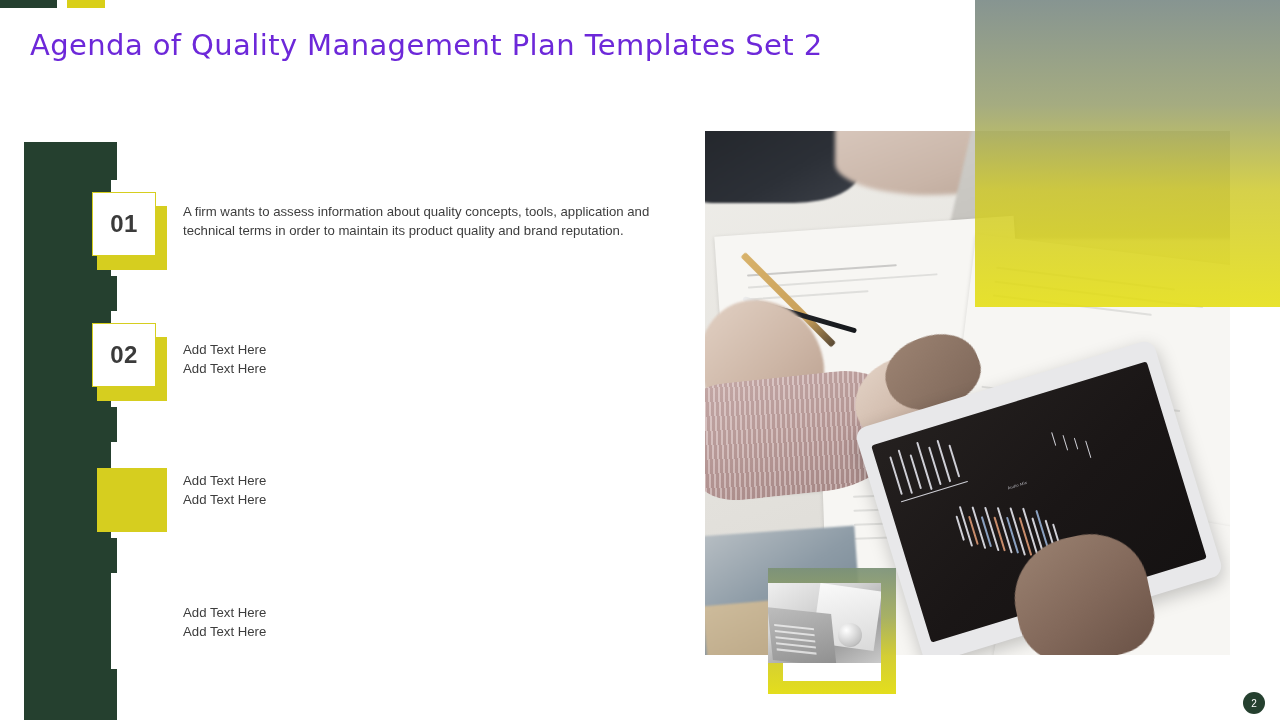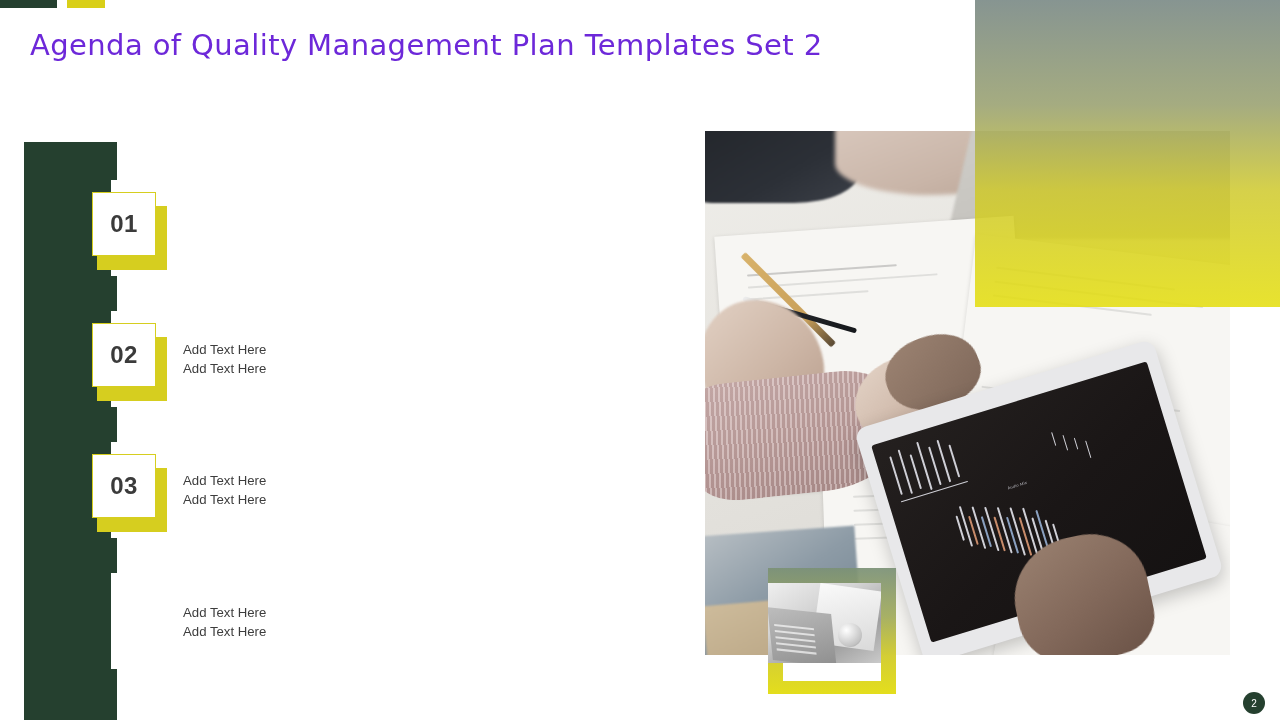--- a/index.html
+++ b/index.html
@@ -413,41 +413,39 @@
   <div class="notch" style="top:431px"></div>
 </div>
 
 <div class="agenda-row" style="top:192px">
   <div class="num-wrap">
     <div class="num-shadow"></div>
     <div class="num-box">
       <span class="num-text">01</span>
     </div>
   </div>
+  <div class="row-text">A firm wants to assess information about quality concepts, tools, application and technical terms in order to maintain its product quality and brand reputation.</div>
 </div>
 
 <div class="agenda-row" style="top:323px">
   <div class="num-wrap">
     <div class="num-shadow"></div>
     <div class="num-box">
       <span class="num-text">02</span>
     </div>
   </div>
   <div class="row-text short">
     <div>Add Text Here</div>
     <div>Add Text Here</div>
   </div>
 </div>
 
 <div class="agenda-row" style="top:454px">
   <div class="num-wrap">
     <div class="num-shadow"></div>
-    <div class="num-box">
-      <span class="num-text">03</span>
-    </div>
   </div>
   <div class="row-text short">
     <div>Add Text Here</div>
     <div>Add Text Here</div>
   </div>
 </div>
 
 <div class="agenda-row" style="top:586px">
   <div class="row-text short">
     <div>Add Text Here</div>

